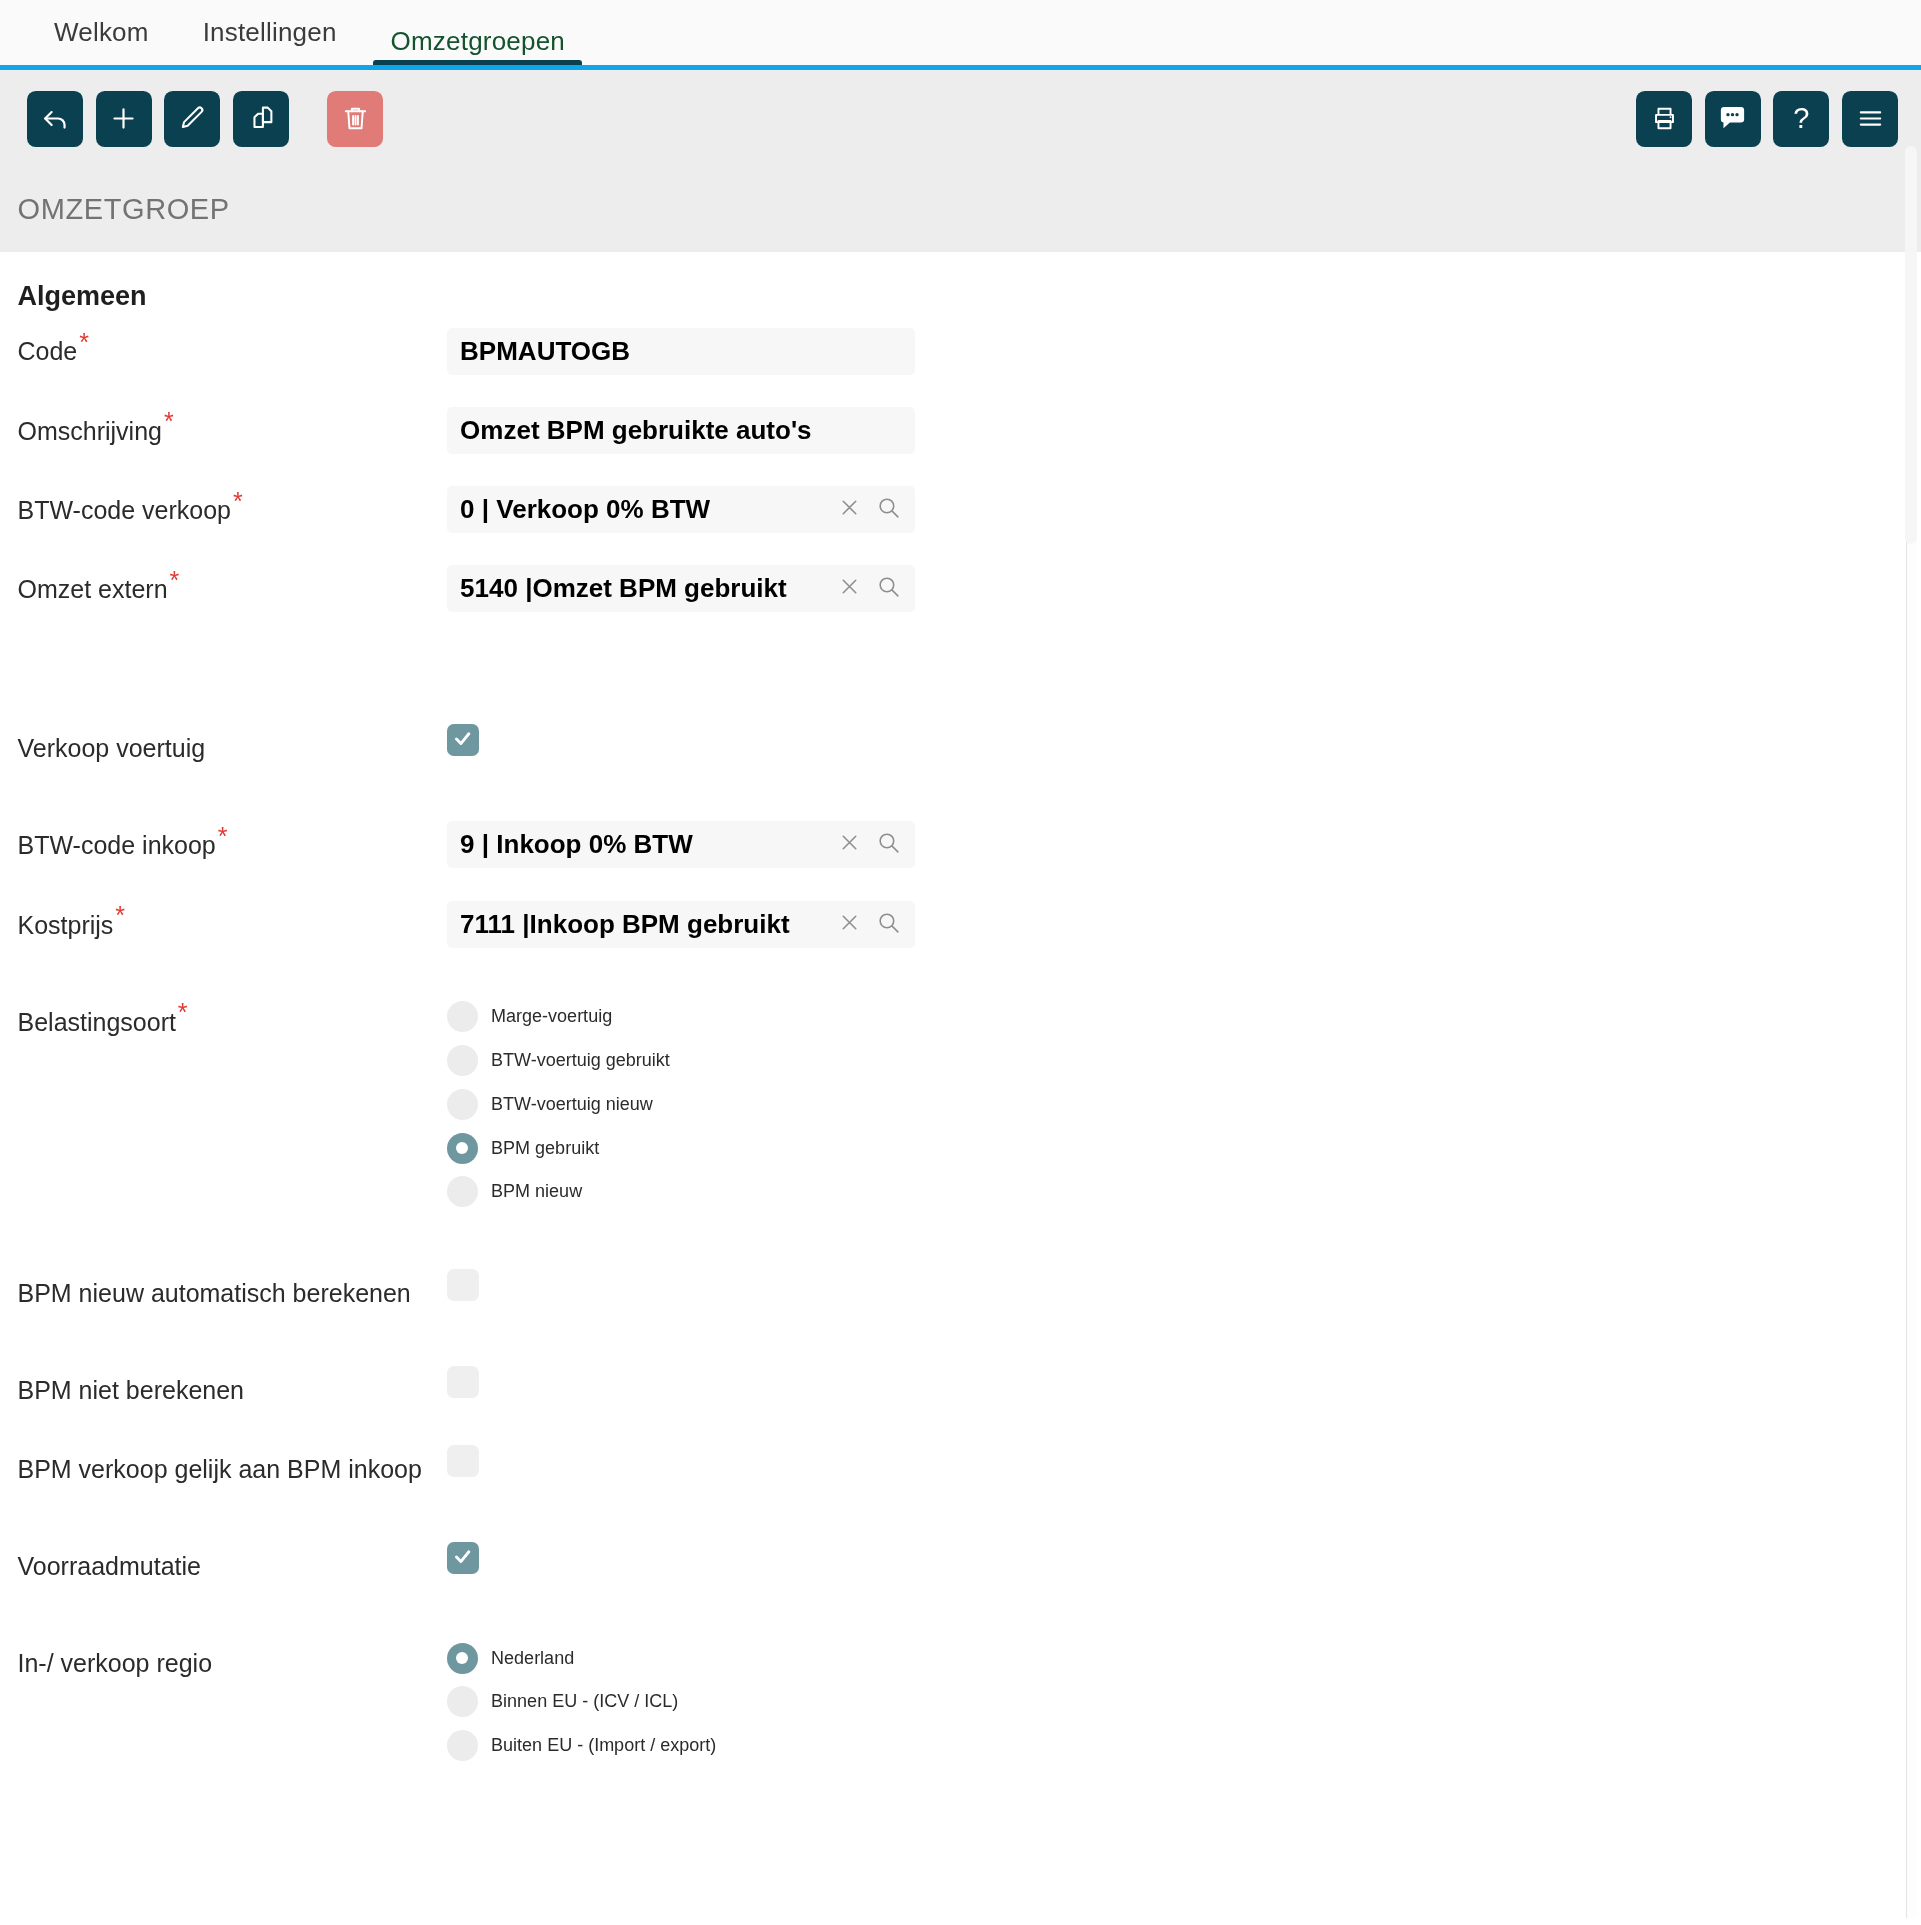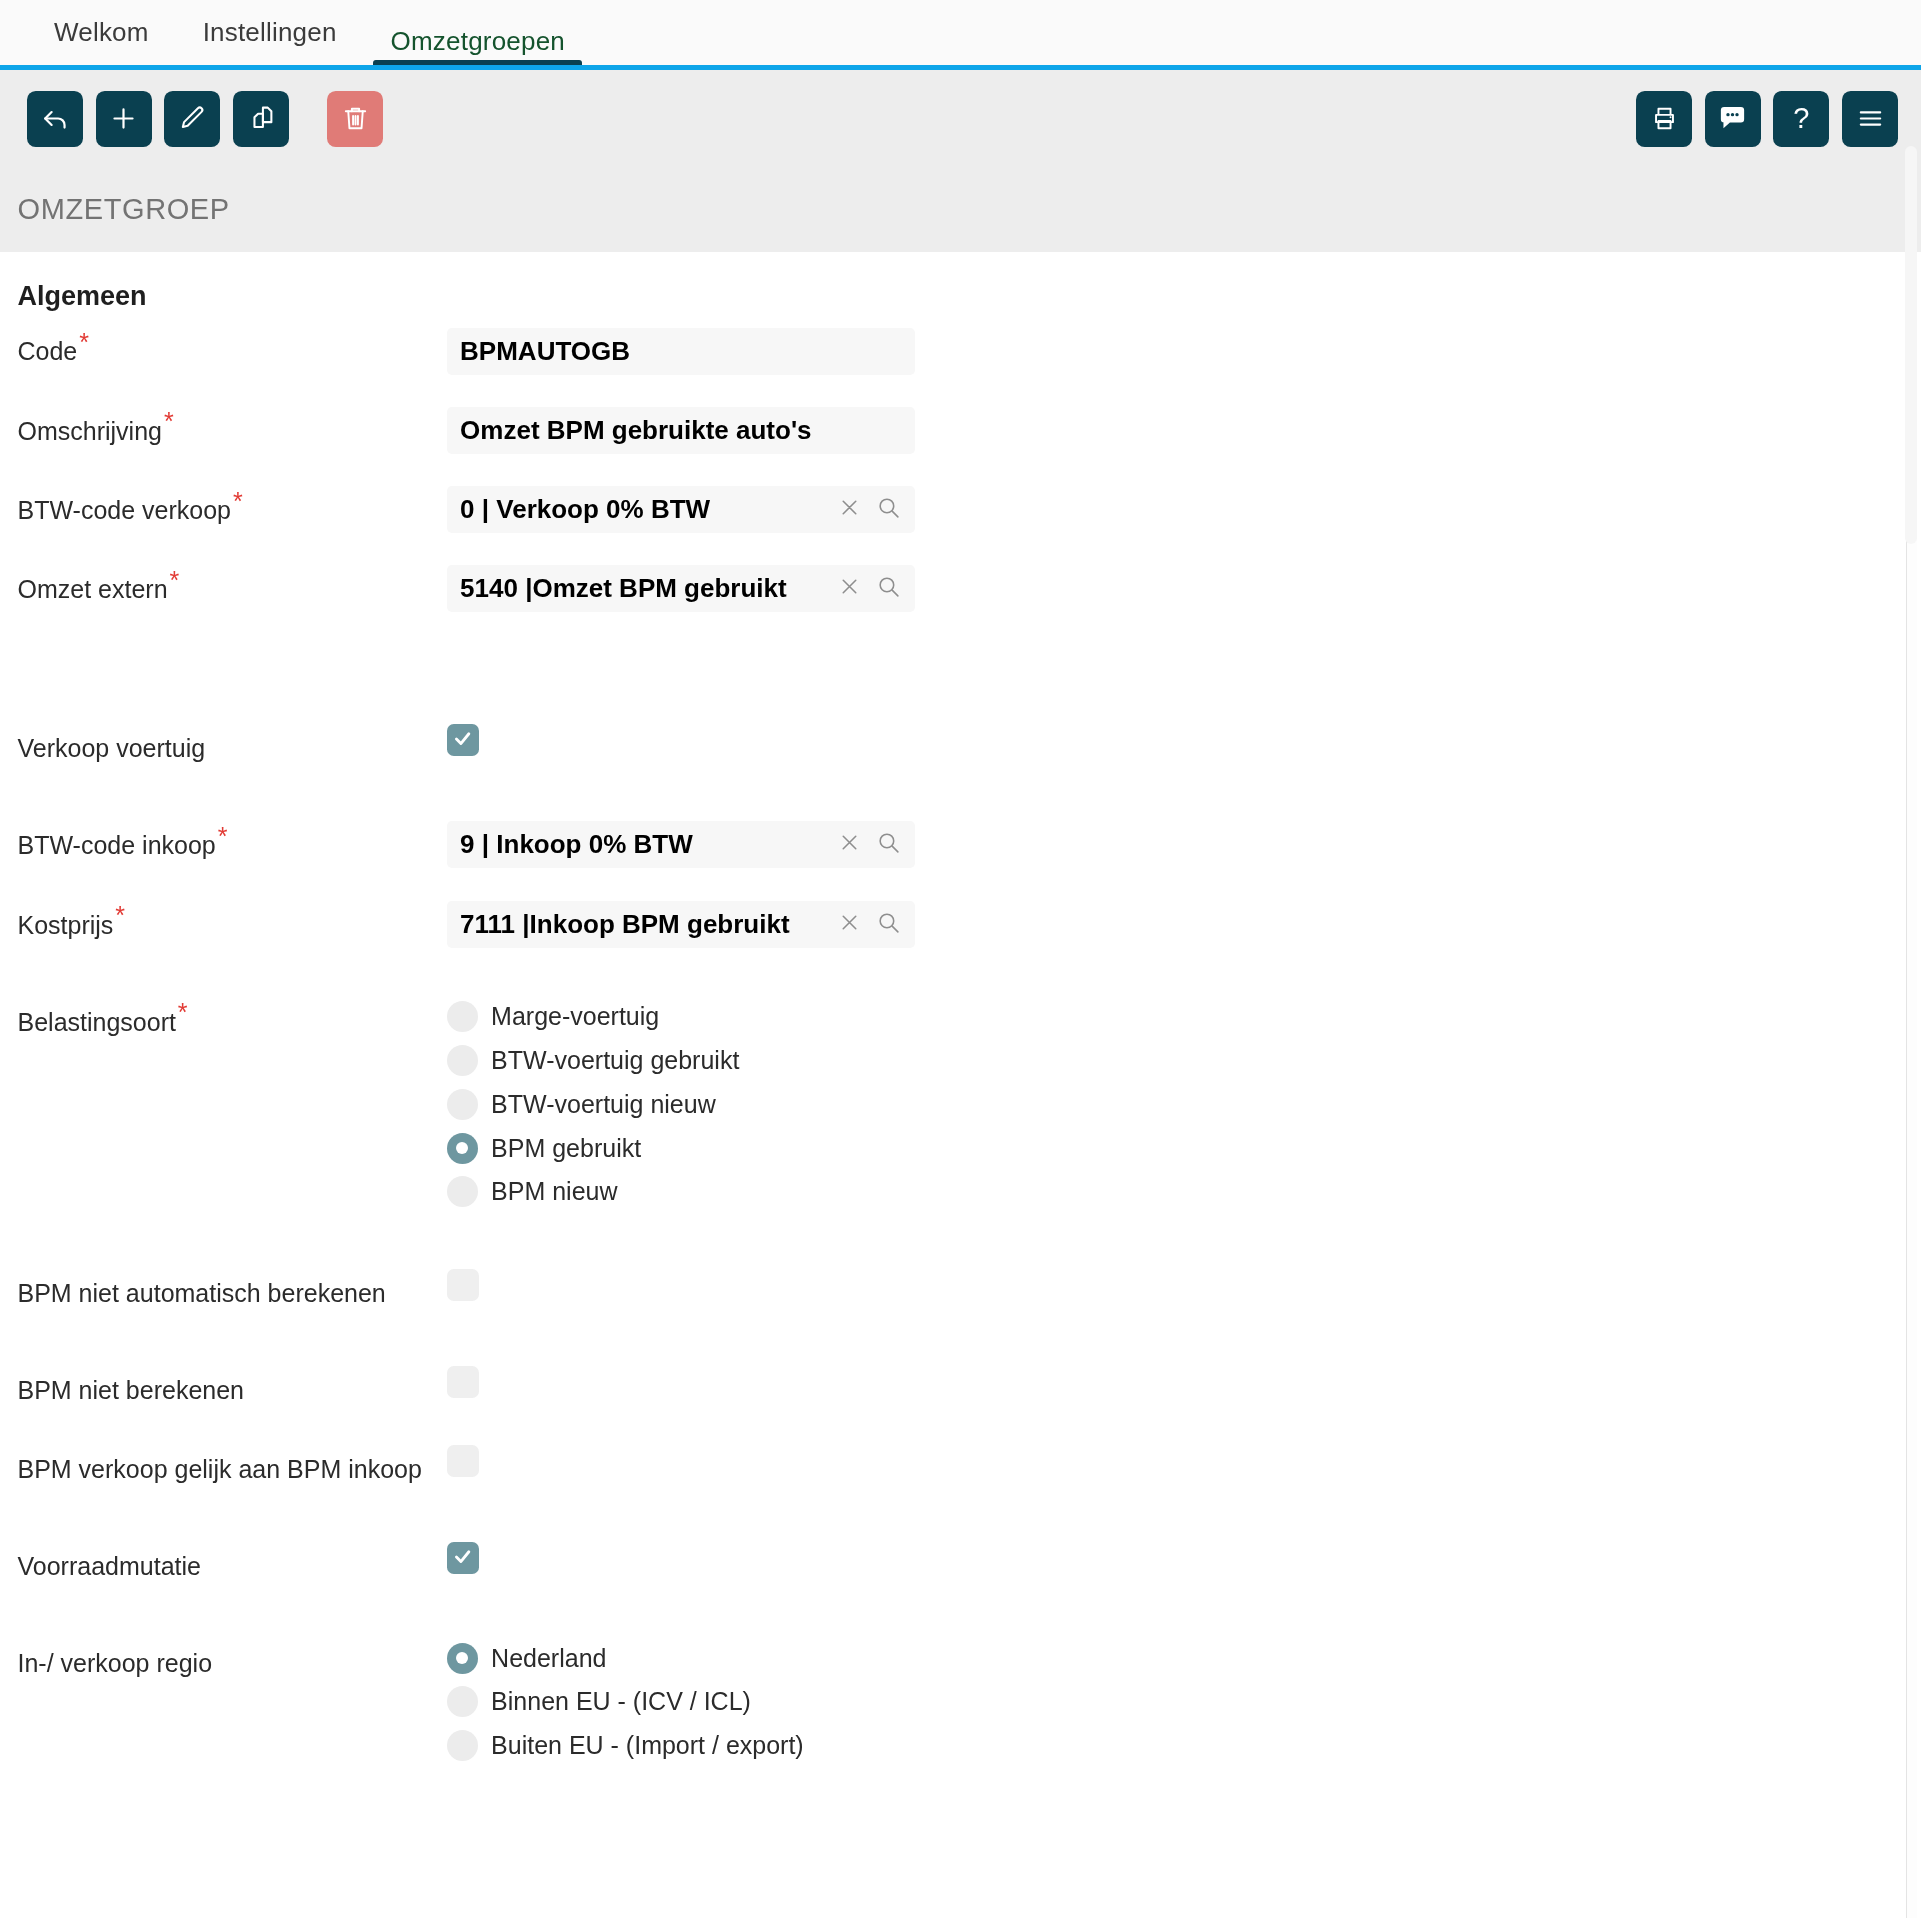--- a/index.html
+++ b/index.html
@@ -159,21 +159,21 @@
   .rdot {
     width: 31px; height: 31px;
     border-radius: 50%;
     background: #ececec;
     flex: 0 0 auto;
     display: flex; align-items: center; justify-content: center;
   }
   .rdot.on { background: #6e97a0; }
   .rdot .inner { display: none; width: 12.6px; height: 12.6px; border-radius: 50%; background: #ffffff; }
   .rdot.on .inner { display: block; }
-  .rlabel { font-size: 25px; color: #2b2b2b; white-space: nowrap; }
+  .rlabel { font-size: 18px; color: #2b2b2b; white-space: nowrap; }
 
   .spacer-xl { height: 101px; }
   .spacer-lg { height: 58px; }
   .spacer-md { height: 39px; }
   .spacer-sm { height: 21.3px; }
   .spacer-tall { height: 163px; }
 
   
   .scrollzone {
     position: absolute;
@@ -489,21 +489,21 @@
             <span class="rlabel">BPM nieuw</span>
           </div>
         </div>
       </div>
     </div>
 
     <div class="spacer-lg"></div>
 
     <div class="row">
       <div class="lbl">
-        <span>BPM niet automatisch berekenen</span>
+        <span>BPM nieuw automatisch berekenen</span>
       </div>
       <div class="ctl">
         <div class="cbx">
           
         </div>
       </div>
     </div>
 
     <div class="spacer-md"></div>
 

